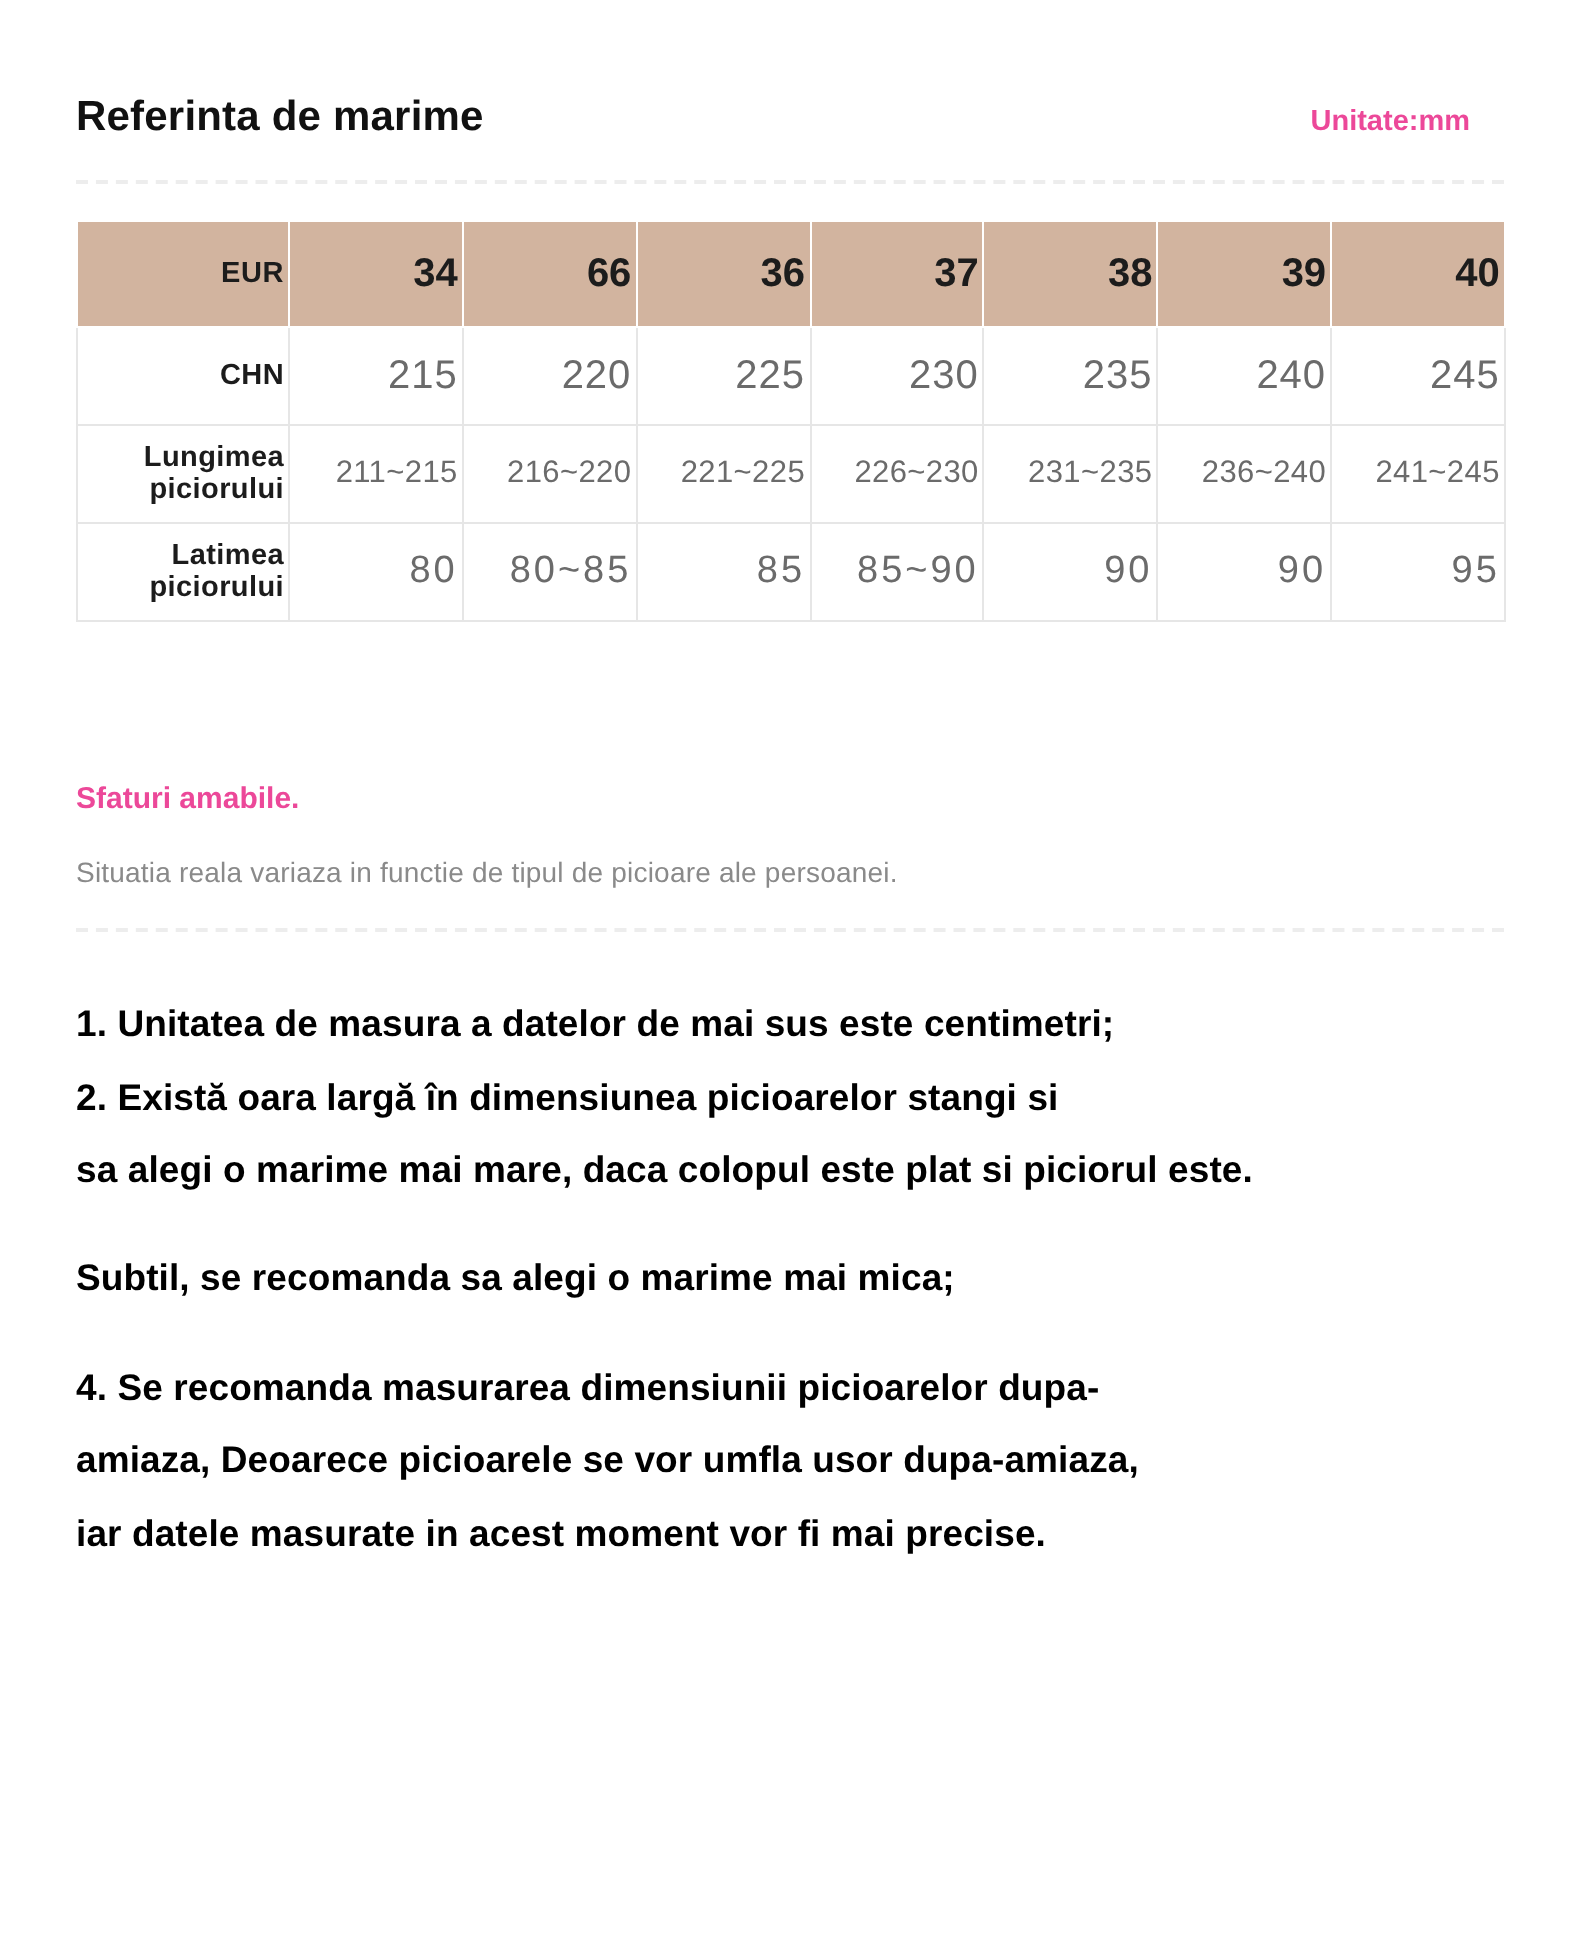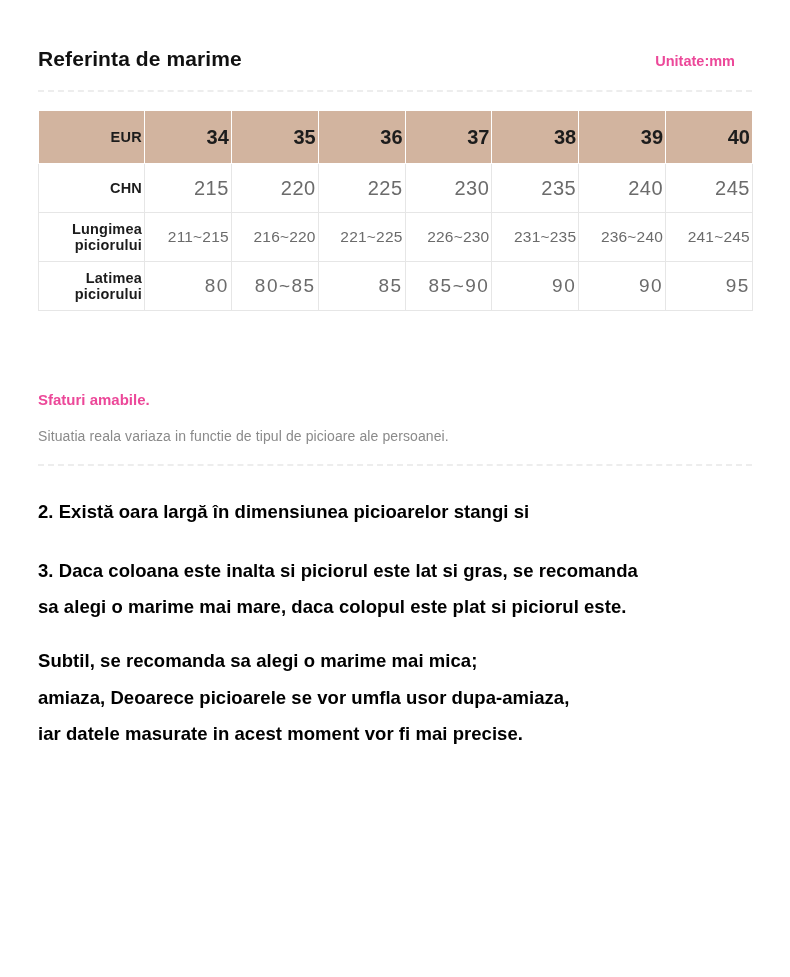--- a/index.html
+++ b/index.html
@@ -166,21 +166,21 @@
           <col class="data-col">
           <col class="data-col">
         <col class="data-col">
           <col class="data-col">
           <col class="data-col">
       </colgroup>
       <thead>
         <tr class="head-row">
           <th class="corner-cell">EUR</th>
           <th class="eur-size">34</th>
-          <th class="eur-size">35</th>
+          <th class="eur-size">66</th>
           <th class="eur-size">36</th>
           <th class="eur-size">37</th>
           <th class="eur-size">38</th>
           <th class="eur-size">39</th>
           <th class="eur-size">40</th>
         </tr>
       </thead>
       <tbody>
         <tr class="row-chn">
           <td class="row-label">
@@ -225,21 +225,22 @@
   </div>
 
   <div class="tips-block">
     <div class="tips-title">Sfaturi amabile.</div>
     <div class="tips-sub">Situatia reala variaza in functie de tipul de picioare ale persoanei.</div>
   </div>
 
   <hr class="divider second">
 
   <div class="notes">
+    <div class="note">1. Unitatea de masura a datelor de mai sus este centimetri;</div>
     <div class="note">2. Există oara largă în dimensiunea picioarelor stangi si</div>
-    <div class="note gap-lg">3. Daca coloana este inalta si piciorul este lat si gras, se recomanda</div>
     <div class="note">sa alegi o marime mai mare, daca colopul este plat si piciorul este.</div>
     <div class="note gap-md">Subtil, se recomanda sa alegi o marime mai mica;</div>
+    <div class="note gap-md">4. Se recomanda masurarea dimensiunii picioarelor dupa-</div>
     <div class="note">amiaza, Deoarece picioarele se vor umfla usor dupa-amiaza,</div>
     <div class="note">iar datele masurate in acest moment vor fi mai precise.</div>
   </div>
 
 </div>
 
 </body></html>

